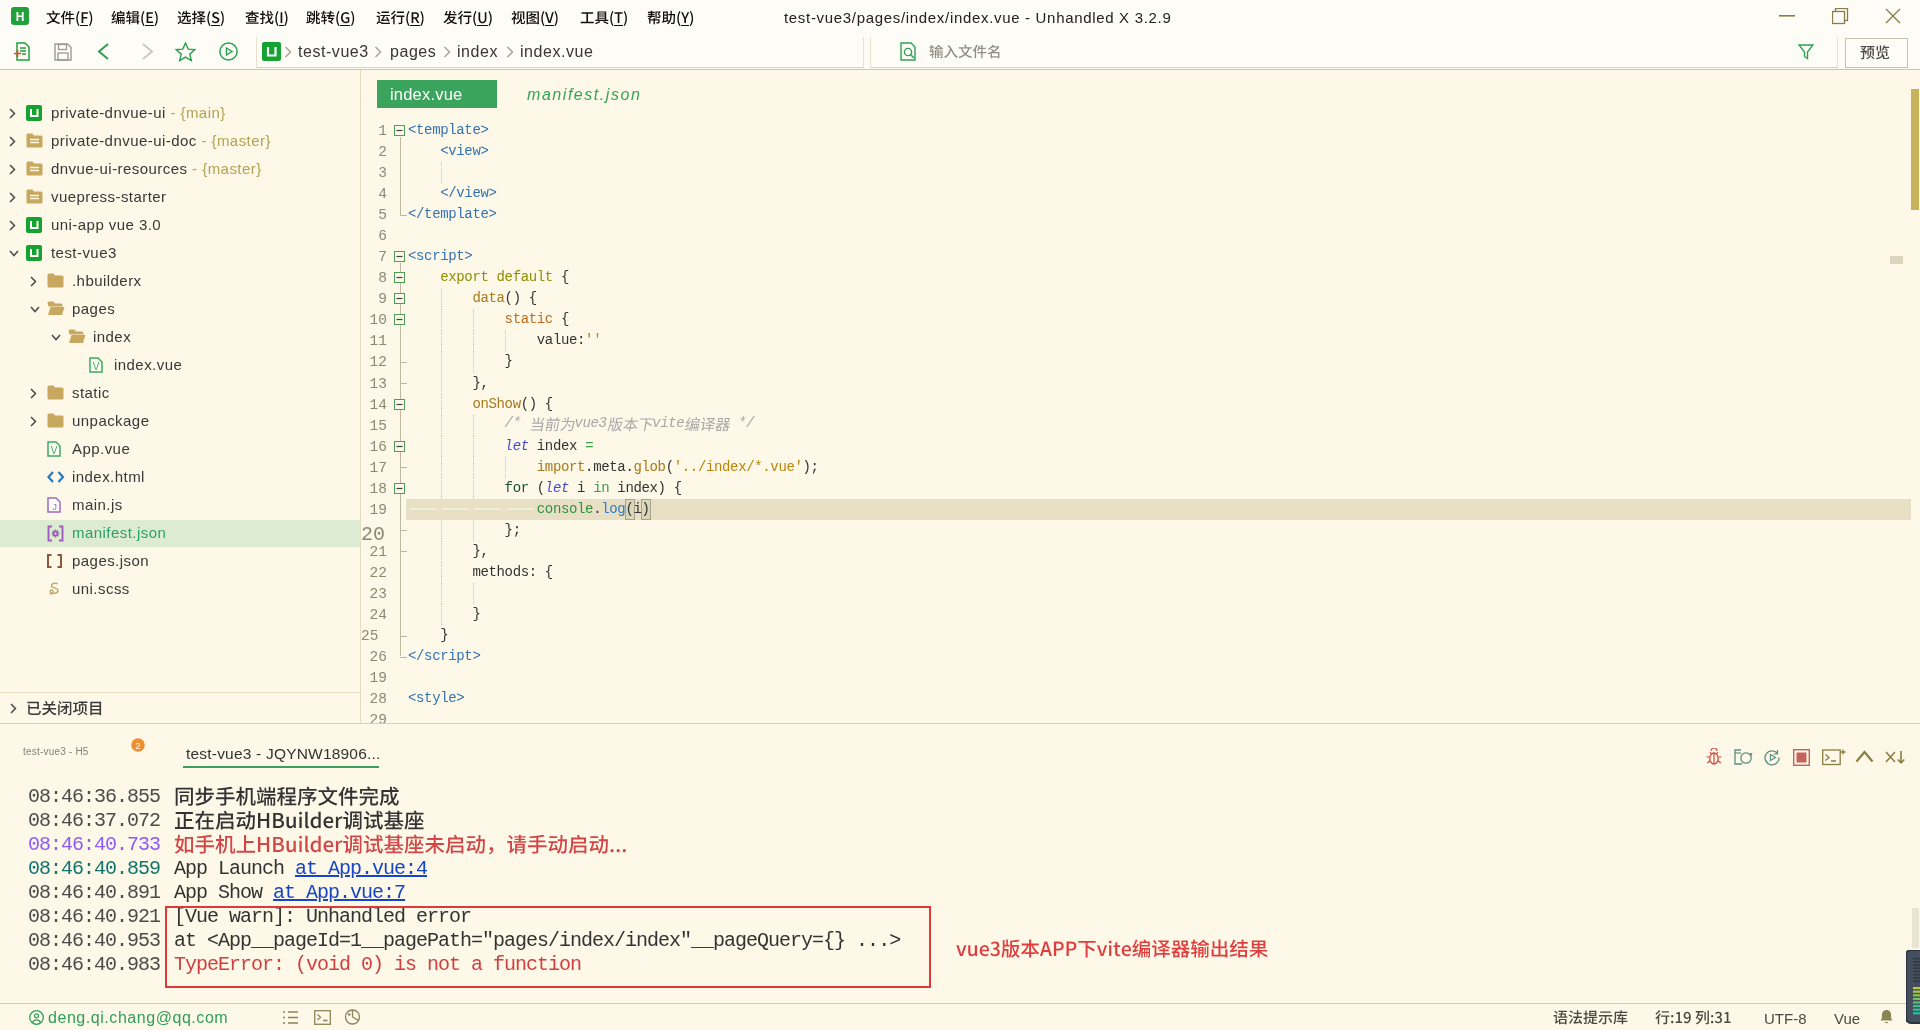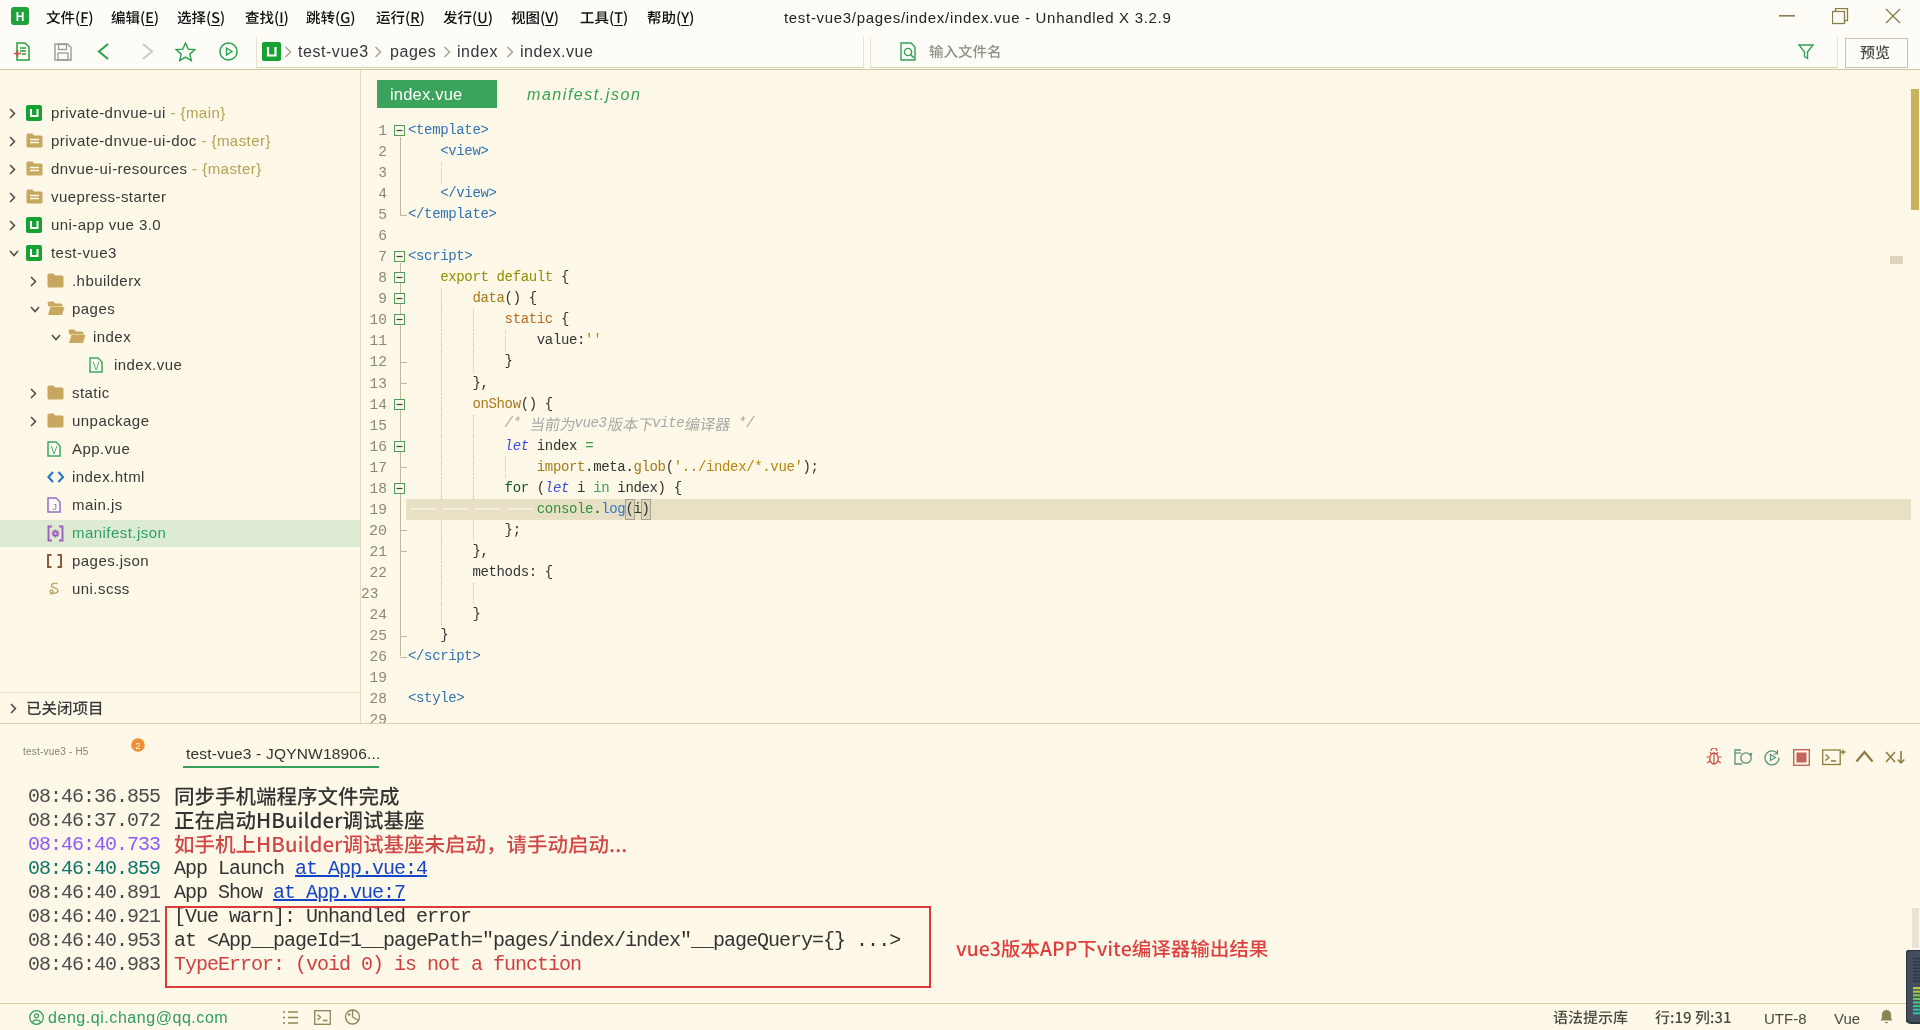--- a/index.html
+++ b/index.html
@@ -335,26 +335,26 @@
 <div style="position:absolute;left:361px;top:312.4px;width:26px;text-align:right;font-family:'Liberation Mono',monospace;font-size:14.5px;color:#8B8A72">10</div>
 <div style="position:absolute;left:361px;top:333.4px;width:26px;text-align:right;font-family:'Liberation Mono',monospace;font-size:14.5px;color:#8B8A72">11</div>
 <div style="position:absolute;left:361px;top:354.4px;width:26px;text-align:right;font-family:'Liberation Mono',monospace;font-size:14.5px;color:#8B8A72">12</div>
 <div style="position:absolute;left:361px;top:375.5px;width:26px;text-align:right;font-family:'Liberation Mono',monospace;font-size:14.5px;color:#8B8A72">13</div>
 <div style="position:absolute;left:361px;top:396.5px;width:26px;text-align:right;font-family:'Liberation Mono',monospace;font-size:14.5px;color:#8B8A72">14</div>
 <div style="position:absolute;left:361px;top:417.6px;width:26px;text-align:right;font-family:'Liberation Mono',monospace;font-size:14.5px;color:#8B8A72">15</div>
 <div style="position:absolute;left:361px;top:438.6px;width:26px;text-align:right;font-family:'Liberation Mono',monospace;font-size:14.5px;color:#8B8A72">16</div>
 <div style="position:absolute;left:361px;top:459.6px;width:26px;text-align:right;font-family:'Liberation Mono',monospace;font-size:14.5px;color:#8B8A72">17</div>
 <div style="position:absolute;left:361px;top:480.7px;width:26px;text-align:right;font-family:'Liberation Mono',monospace;font-size:14.5px;color:#8B8A72">18</div>
 <div style="position:absolute;left:361px;top:501.7px;width:26px;text-align:right;font-family:'Liberation Mono',monospace;font-size:14.5px;color:#8B8A72">19</div>
-<div style="position:absolute;left:361px;top:522.8px;width:26px;text-align:right;font-family:'Liberation Mono',monospace;font-size:15px;color:#8B8A72">20</div>
+<div style="position:absolute;left:361px;top:522.8px;width:26px;text-align:left;font-family:'Liberation Mono',monospace;font-size:20px;color:#8B8A72">20</div>
 <div style="position:absolute;left:361px;top:543.8px;width:26px;text-align:right;font-family:'Liberation Mono',monospace;font-size:14.5px;color:#8B8A72">21</div>
 <div style="position:absolute;left:361px;top:564.8px;width:26px;text-align:right;font-family:'Liberation Mono',monospace;font-size:14.5px;color:#8B8A72">22</div>
-<div style="position:absolute;left:361px;top:585.9px;width:26px;text-align:left;font-family:'Liberation Mono',monospace;font-size:14.5px;color:#8B8A72">23</div>
+<div style="position:absolute;left:361px;top:585.9px;width:26px;text-align:right;font-family:'Liberation Mono',monospace;font-size:14.5px;color:#8B8A72">23</div>
 <div style="position:absolute;left:361px;top:606.9px;width:26px;text-align:right;font-family:'Liberation Mono',monospace;font-size:14.5px;color:#8B8A72">24</div>
-<div style="position:absolute;left:361px;top:628.0px;width:26px;text-align:right;font-family:'Liberation Mono',monospace;font-size:14.5px;color:#8B8A72">25</div>
+<div style="position:absolute;left:361px;top:628.0px;width:26px;text-align:left;font-family:'Liberation Mono',monospace;font-size:14.5px;color:#8B8A72">25</div>
 <div style="position:absolute;left:361px;top:649.0px;width:26px;text-align:right;font-family:'Liberation Mono',monospace;font-size:14.5px;color:#8B8A72">26</div>
 <div style="position:absolute;left:361px;top:670.0px;width:26px;text-align:right;font-family:'Liberation Mono',monospace;font-size:14.5px;color:#8B8A72">19</div>
 <div style="position:absolute;left:361px;top:691.1px;width:26px;text-align:right;font-family:'Liberation Mono',monospace;font-size:14.5px;color:#8B8A72">28</div>
 <div style="position:absolute;left:361px;top:712.1px;width:26px;text-align:right;font-family:'Liberation Mono',monospace;font-size:14.5px;color:#8B8A72">29</div>
 <svg style="position:absolute;left:394px;top:125.0px;" width="11" height="11" viewBox="0 0 11 11">
     <rect x="0.5" y="0.5" width="10" height="10" fill="#FDF8E7" stroke="#4E9E58" stroke-width="1"></rect>
     <path d="M2.5 5.5 h6" stroke="#444" stroke-width="1.2"></path>
   </svg>
 <svg style="position:absolute;left:394px;top:251.24px;" width="11" height="11" viewBox="0 0 11 11">
     <rect x="0.5" y="0.5" width="10" height="10" fill="#FDF8E7" stroke="#4E9E58" stroke-width="1"></rect>

